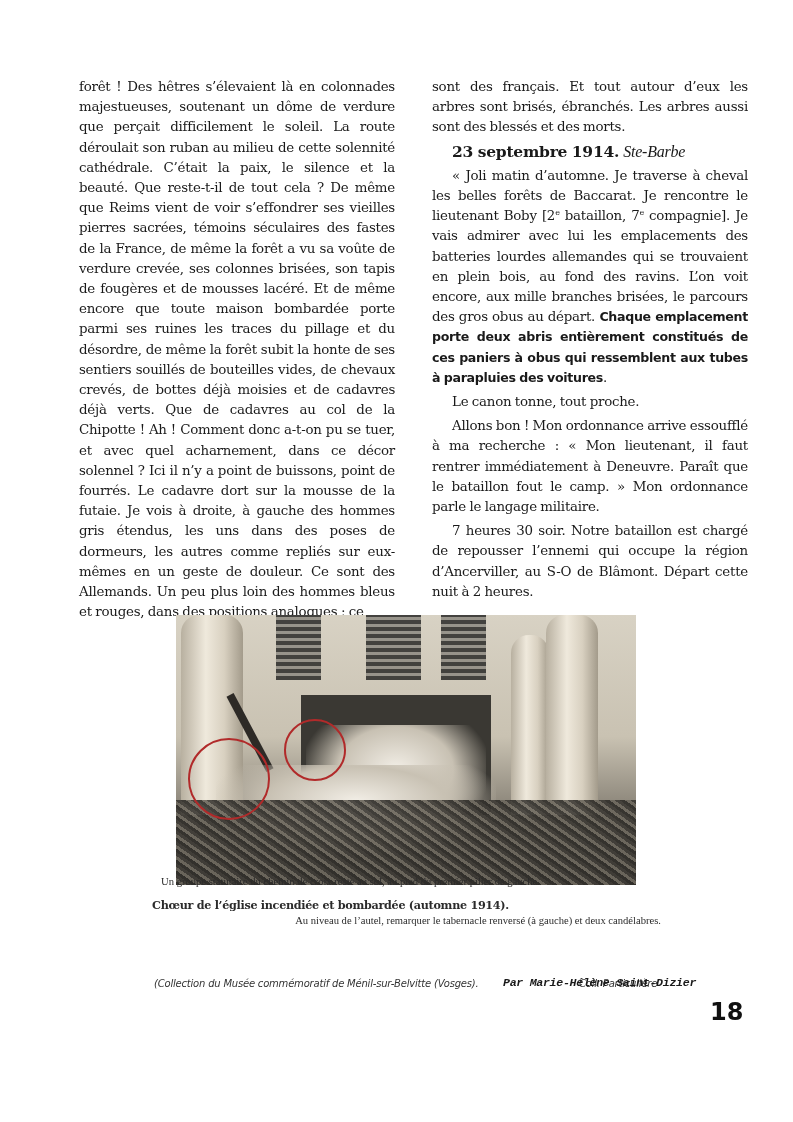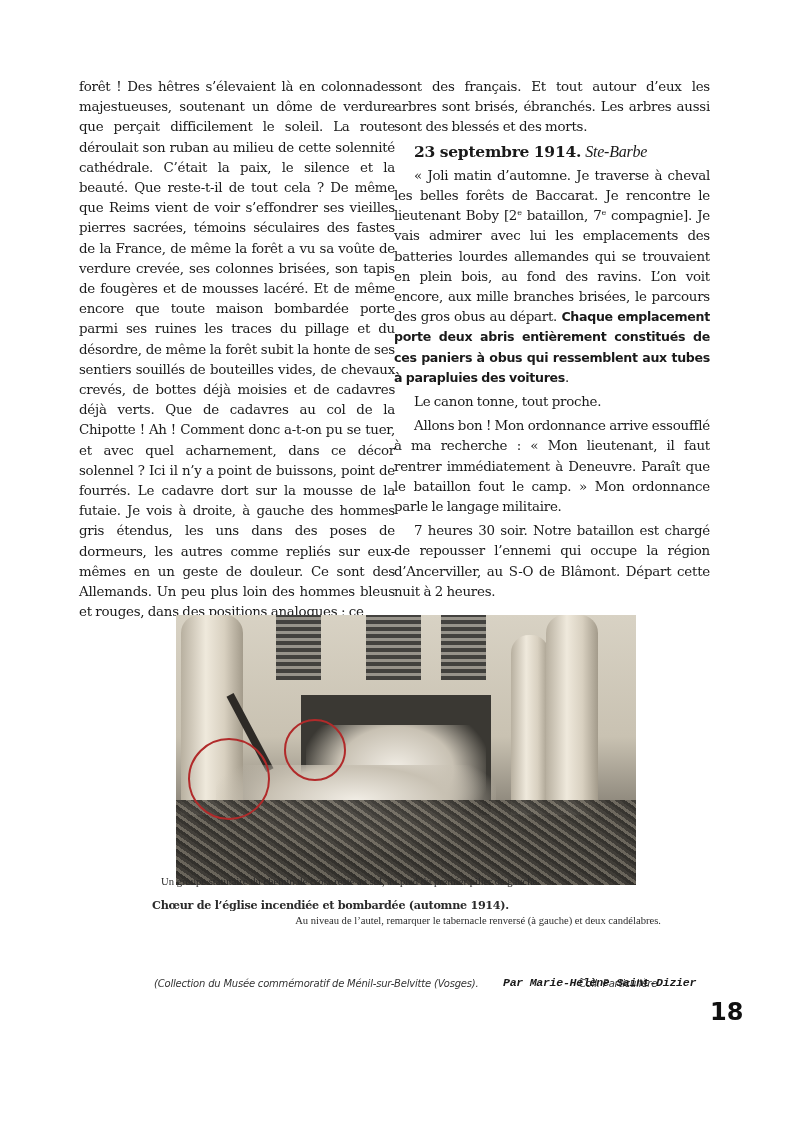--- a/index.html
+++ b/index.html
@@ -5,21 +5,21 @@
   html, body { margin: 0; padding: 0; background: #ffffff; }
   body { width: 793px; height: 1122px; position: relative; overflow: hidden; color: #1a1a1a; }
   .col {
     position: absolute; top: 73px; width: 324px;
     font-family: "DejaVu Serif", "Liberation Serif", serif;
     font-size: 13.4px; line-height: 20.2px; text-align: justify;
     letter-spacing: -0.25px; word-spacing: -0.5px;
   }
   .col p { margin: 4px; }
   .col-left { left: 75px; }
-  .col-right { left: 390px; }
+  .col-right { left: 428px; }
   .indent { text-indent: 20px; }
   .date-heading { text-indent: 20px; font-size: 15.5px; margin-top: 2px !important; }
   .date-heading .date { font-weight: bold; font-family: "DejaVu Serif", serif; }
   .date-heading .place { font-style: italic; font-family: "Liberation Serif", serif; font-size: 16px; }
   .bold-sans { font-family: "DejaVu Sans", sans-serif; font-weight: bold; font-size: 12.6px; letter-spacing: -0.3px; }
   sup { font-size: 8px; line-height: 0; }
 
   .photo {
     position: absolute; left: 176px; top: 615px; width: 460px; height: 270px;
     overflow: hidden;

